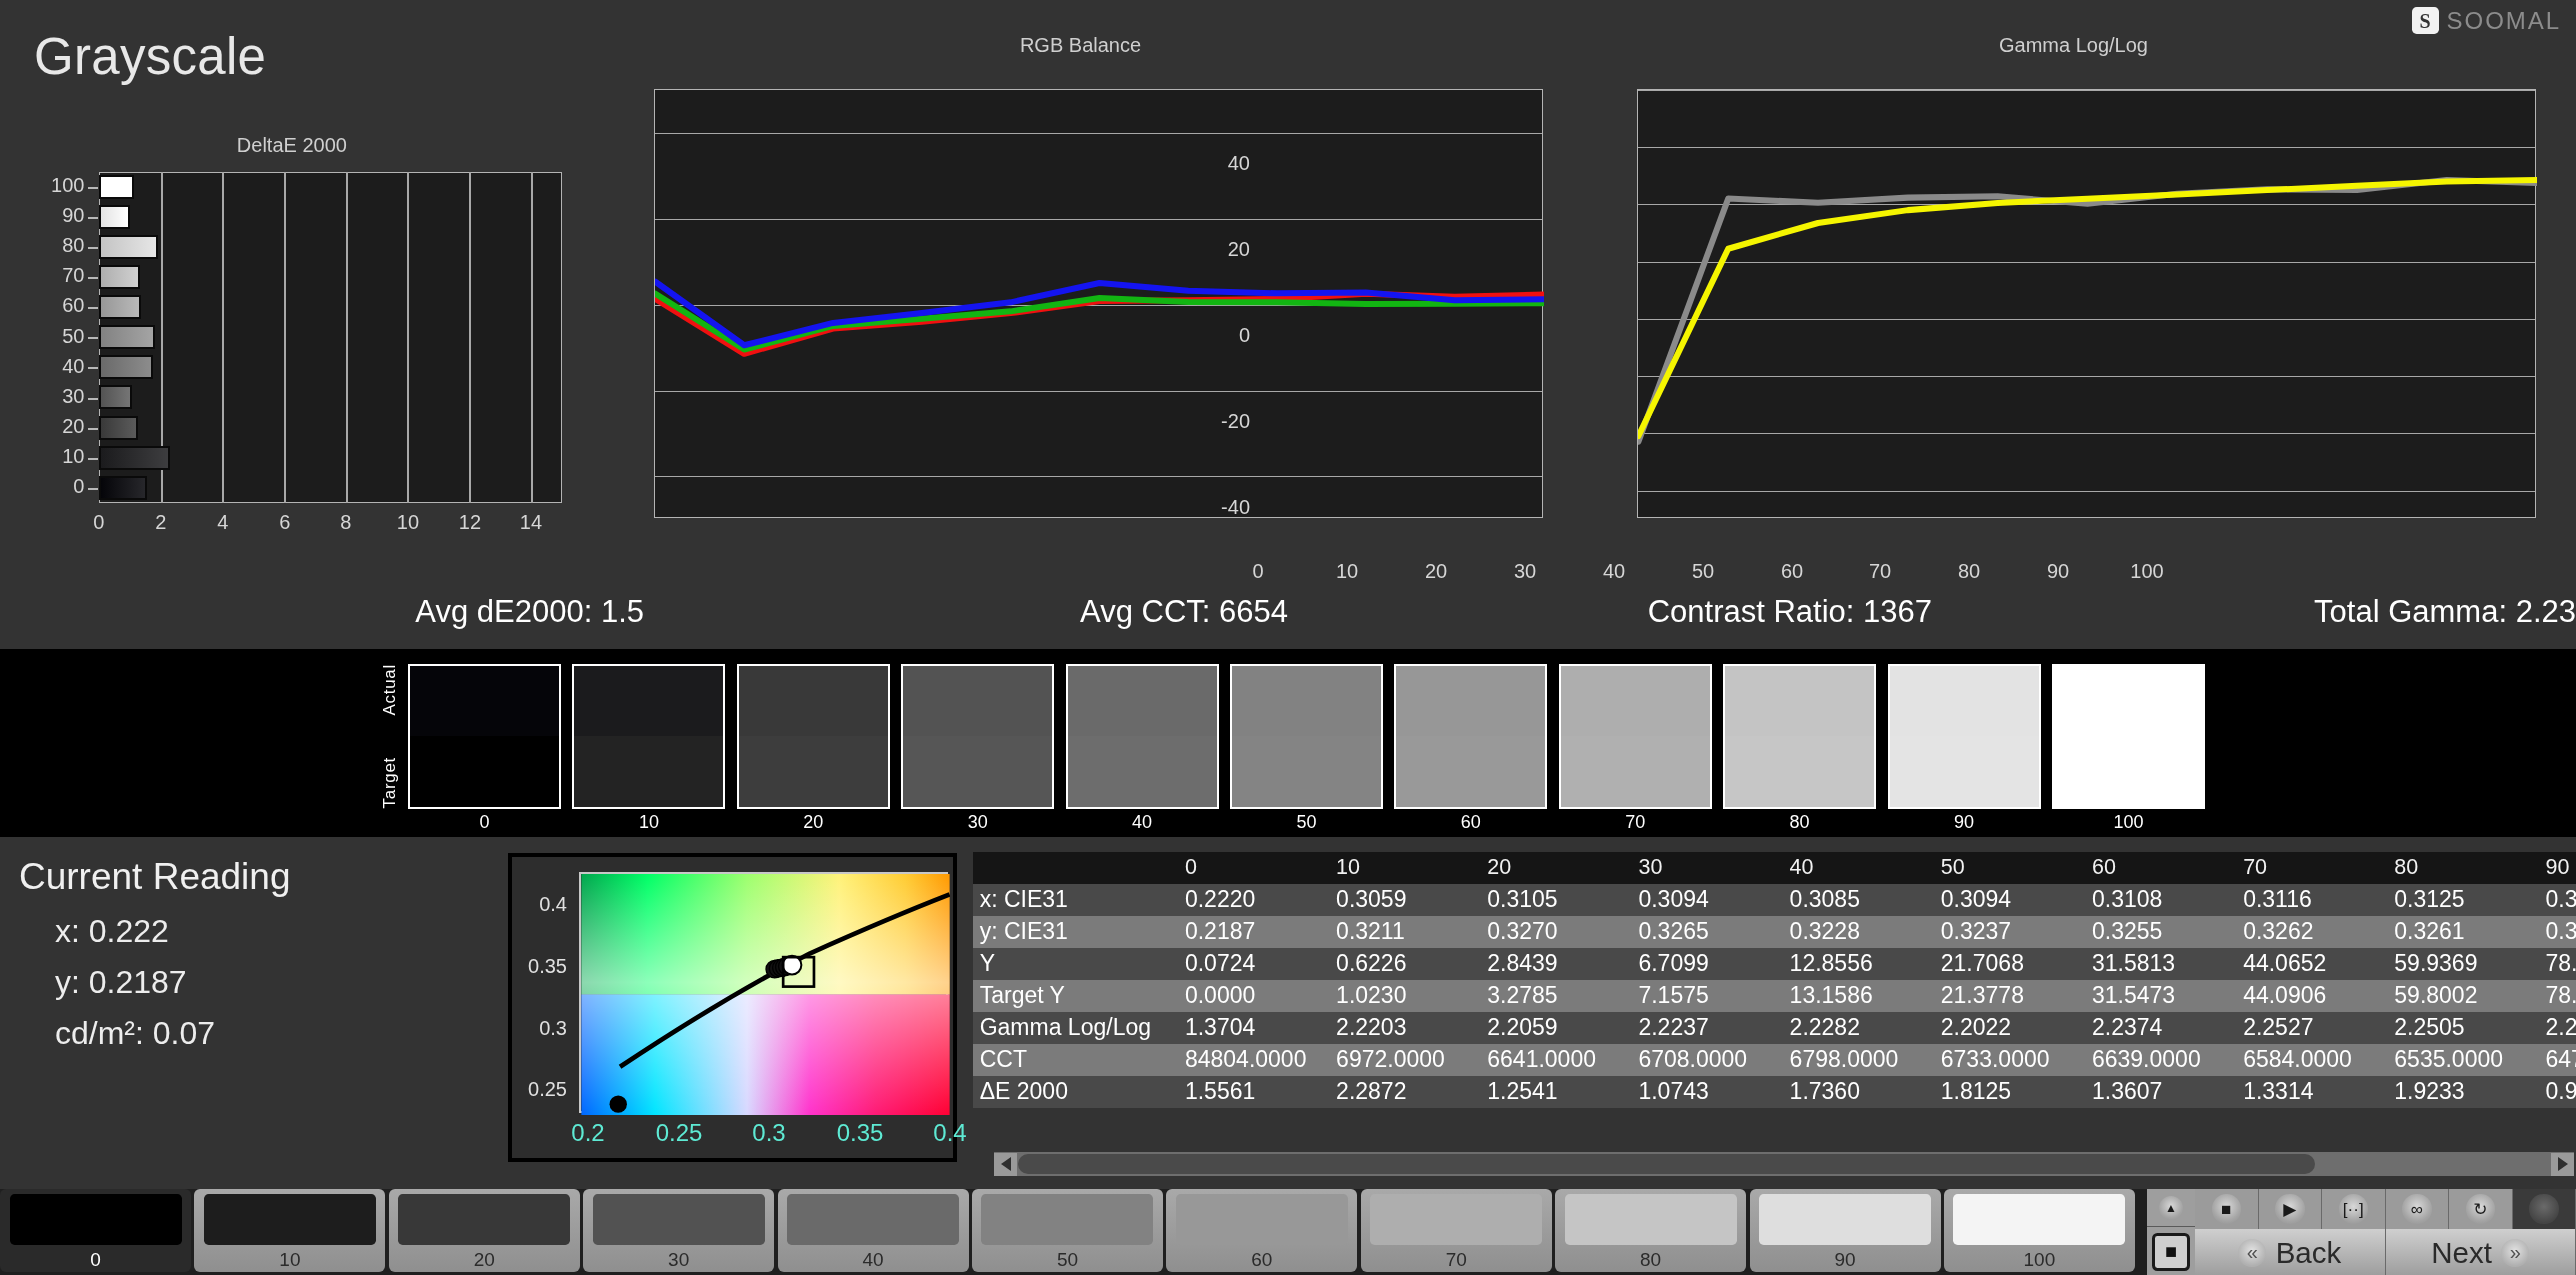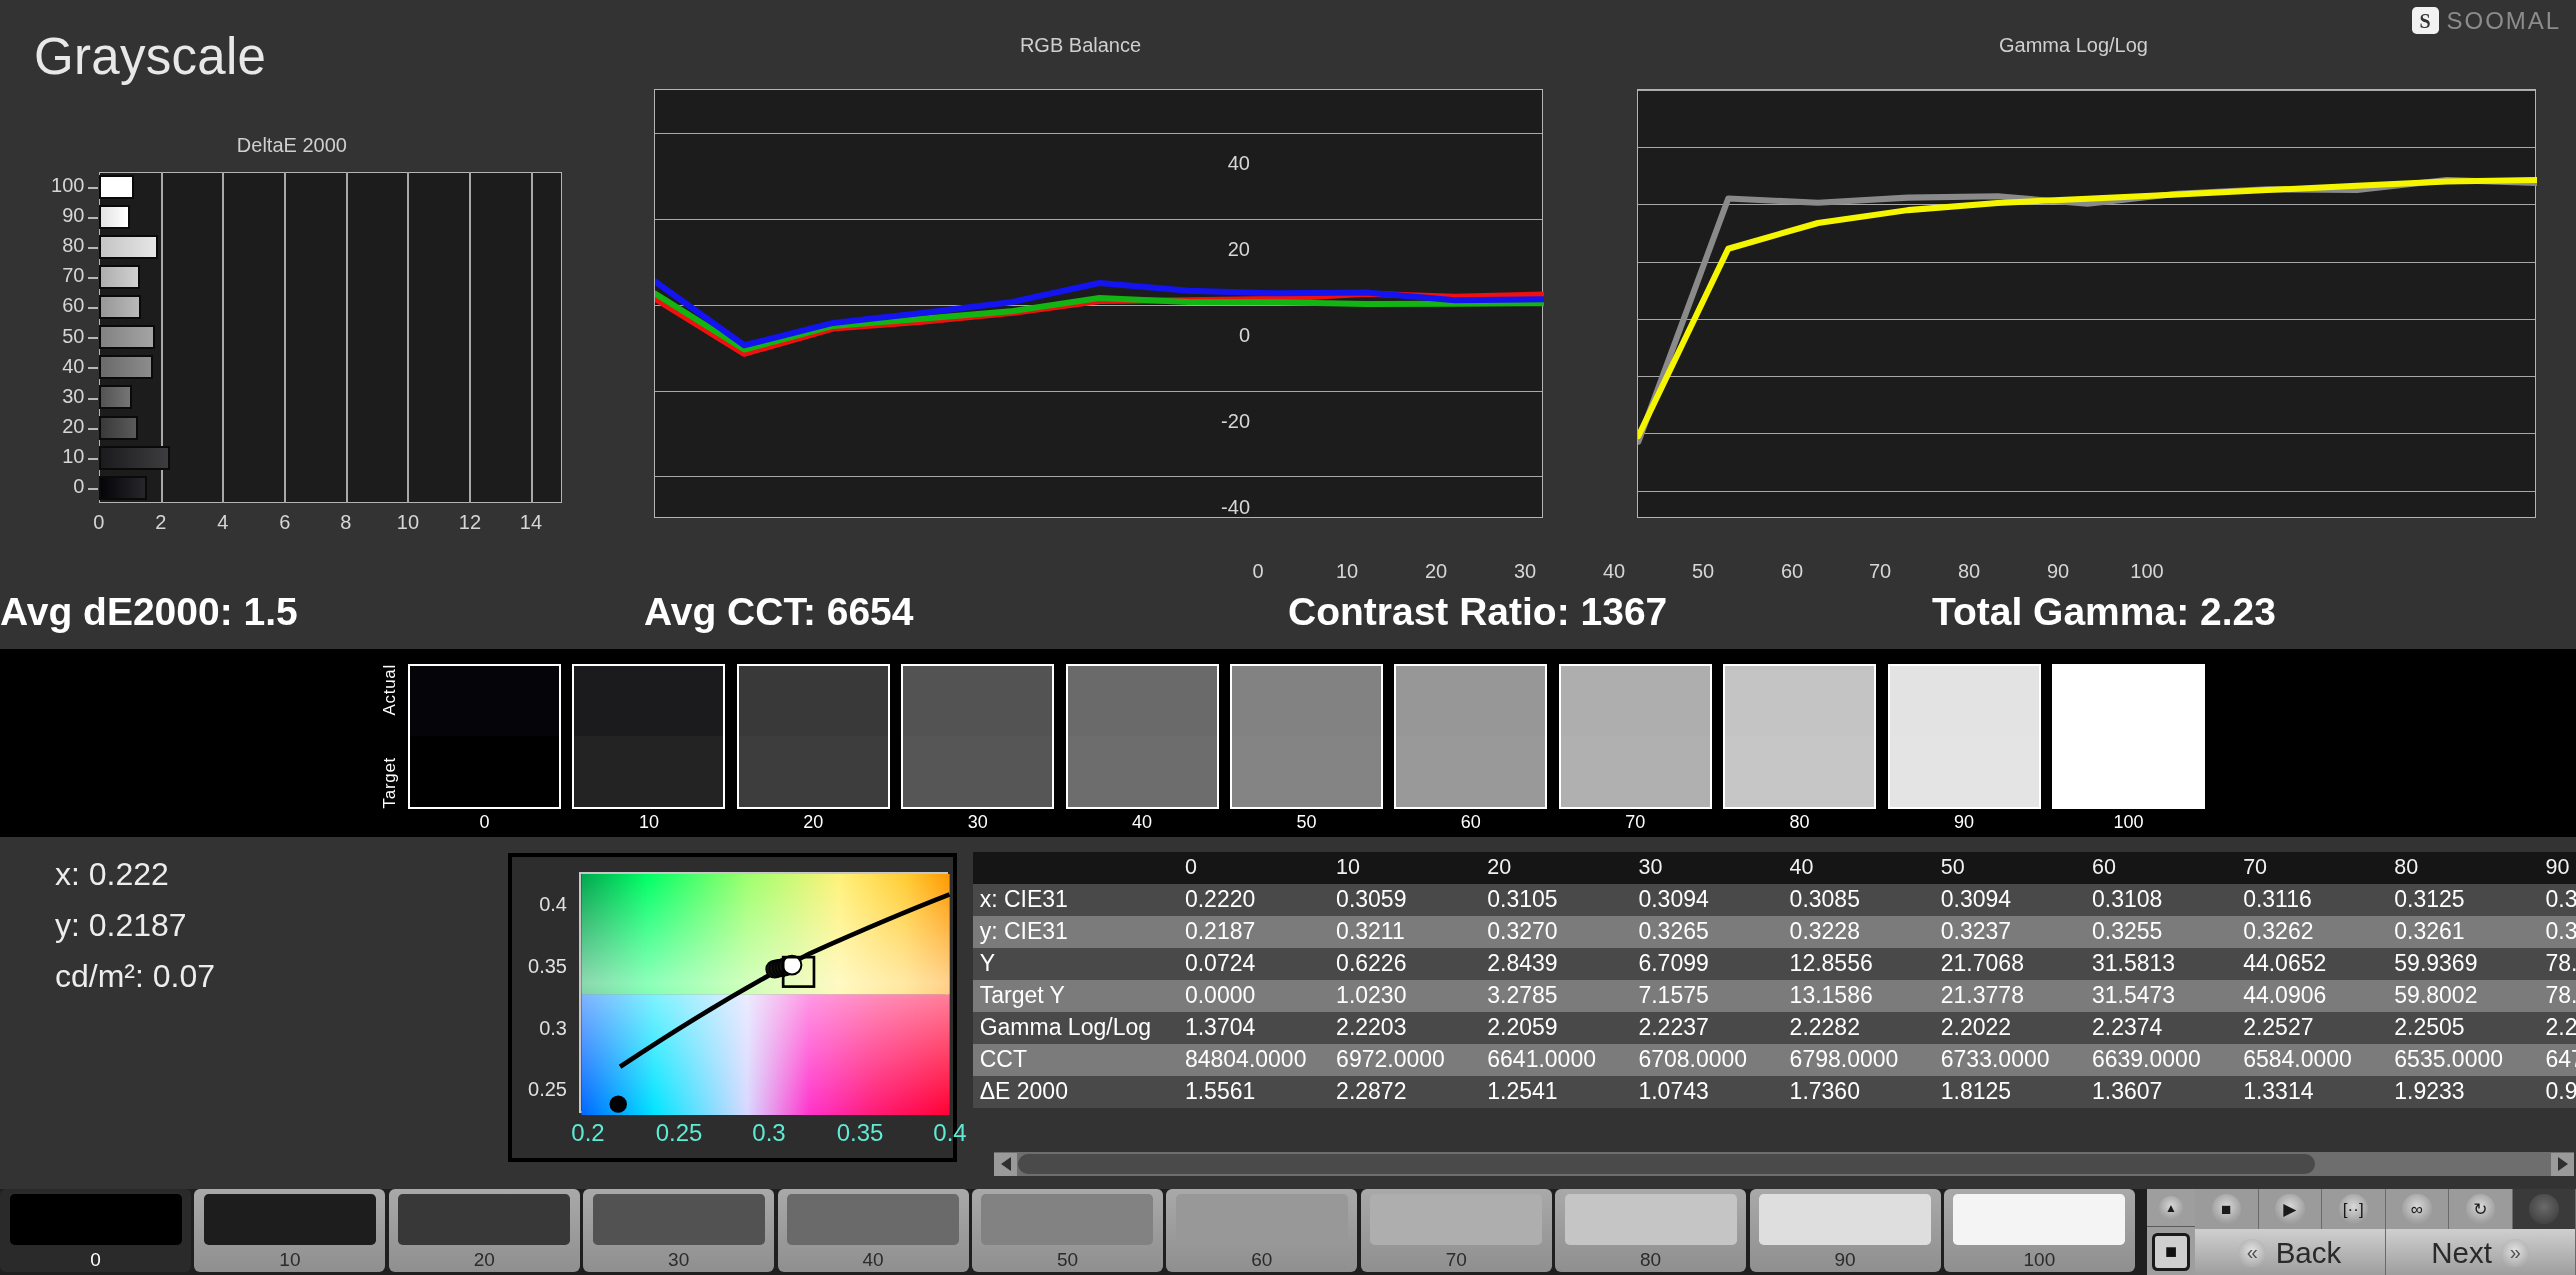--- a/index.html
+++ b/index.html
@@ -52,21 +52,21 @@
 
   
   #gamma-panel { position:absolute; left:1597px; top:34px; width:953px; height:537px; }
   #gamma-plot  { left:40px; top:55px; width:899px; height:429px; }
 
   
   #summary-row {
     position:absolute; left:0; top:578px; width:2576px; height:67px;
     display:flex; align-items:center;
   }
-  .summary-item { color:#ffffff; font-size:39px; text-align:left;font-weight:bold; }
+  .summary-item { color:#ffffff; font-size:31px; text-align:right; }
 
   
   #patch-strip {
     position:absolute; left:0; top:649px; width:2576px; height:188px;
     background:#000000;
   }
   #patch-axis-labels {
     position:absolute; left:380px; top:14.8px; width:23px; height:145px;
     display:flex; flex-direction:column; justify-content:space-between;
   }
@@ -418,20 +418,21 @@
           <div class="patch-target" style="background:#ffffff;"></div>
         </div>
         <div class="patch-lbl">100</div>
       </div>
     </div>
 </div>
 
 <div id="bottom-section">
 
   <div id="reading-panel">
+    <div id="reading-title">Current Reading</div>
     <div id="reading-rows">
         <div class="reading-row">x: 0.222</div>
         <div class="reading-row">y: 0.2187</div>
         <div class="reading-row">cd/m²: 0.07</div>
       </div>
   </div>
 
   <div id="cie-panel">
     <div id="cie-plot">
         <svg width="369" height="241" style="position:absolute;left:0;top:0;" viewBox="0 0 550 360">

